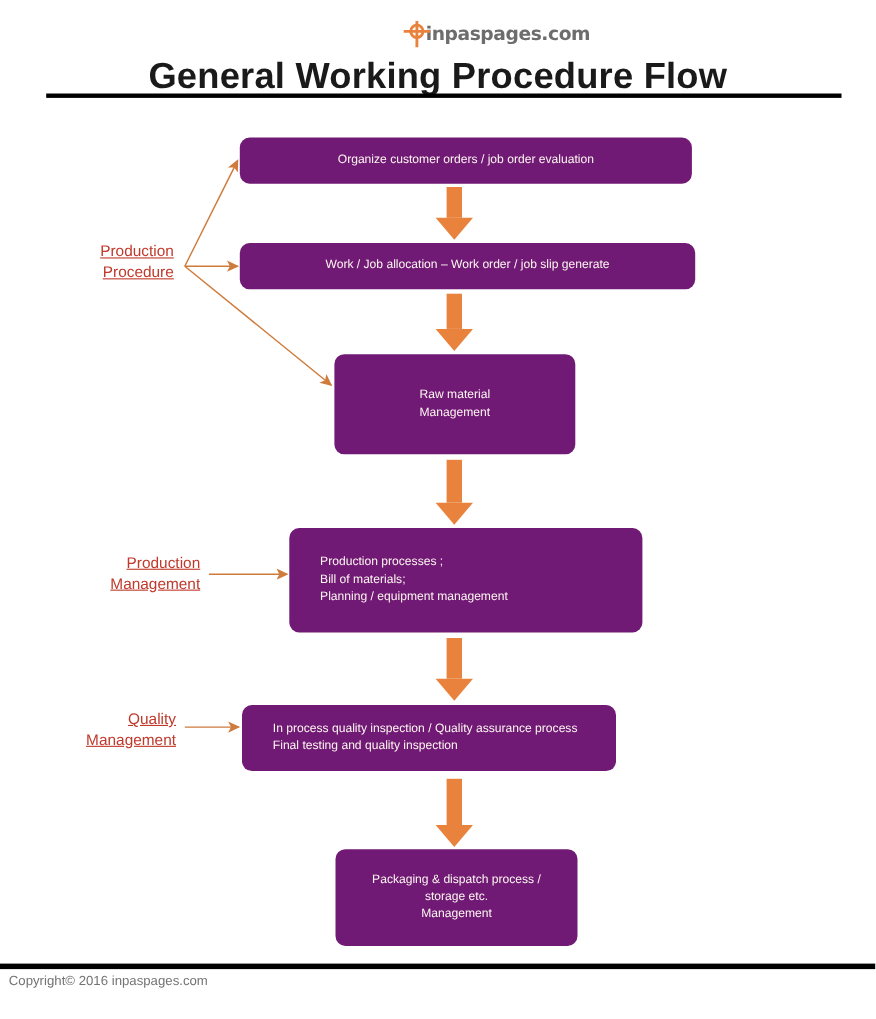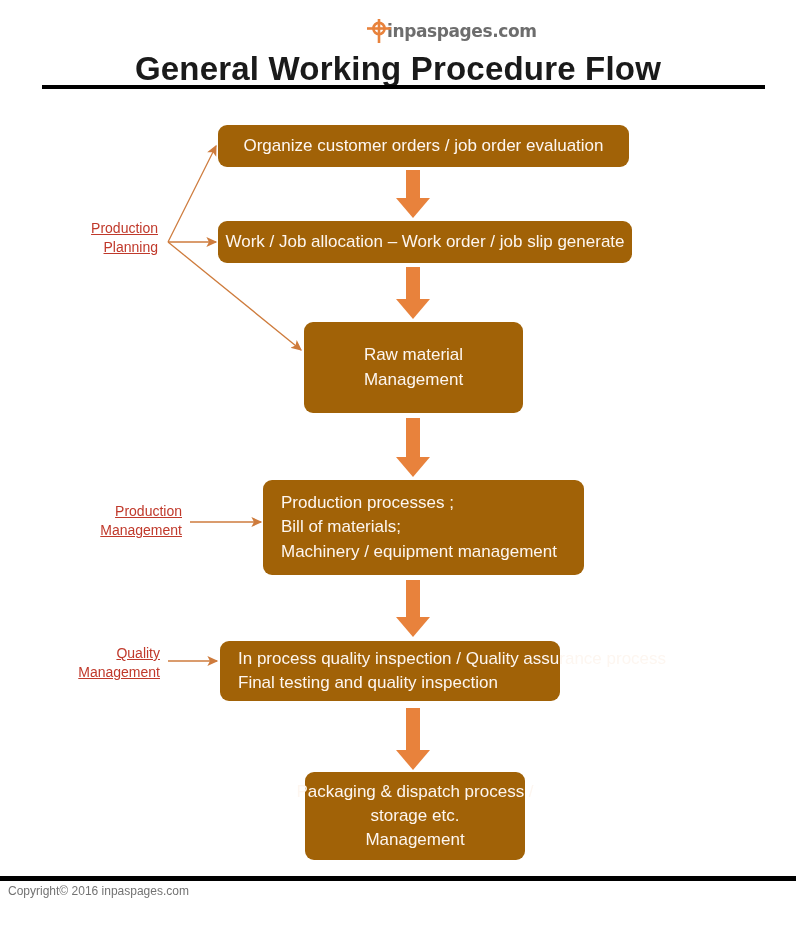--- a/index.html
+++ b/index.html
@@ -81,33 +81,33 @@
     top: 884px;
     font-family: "Liberation Sans", sans-serif;
     font-size: 12px;
     color: #737373;
     white-space: nowrap;
   }
 
   
   .node {
     position: absolute;
-    background: #a16207;
+    background: #701a75;
     border-radius: 9px;
     color: #fdf6f0;
     font-family: "Liberation Sans", sans-serif;
-    font-size: 17px;
+    font-size: 11px;
     line-height: 1.42;
     box-sizing: border-box;
     display: flex;
     flex-direction: column;
     justify-content: center;
   }
   .node.center { align-items: center; text-align: center; }
-  .node.left   { align-items: flex-start; text-align: left; padding-left: 18px; }
+  .node.left   { align-items: flex-start; text-align: left; padding-left: 28px; }
   .node .line { display: block; white-space: nowrap; }
 
   
   .varrow {
     position: absolute;
     background: #E8823C;
   }
   .varrow .shaft {
     position: absolute;
     left: 50%;
@@ -213,21 +213,21 @@
   </div>
 
   <div class="varrow" style="left:396px; top:418px; width:34px; height:59px;">
     <span class="shaft" style="height:39px;"></span>
     <span class="head"></span>
   </div>
 
   <div class="node left" style="left:263px; top:480px; width:321px; height:95px;">
     <span class="line">Production processes ;</span>
     <span class="line">Bill of materials;</span>
-    <span class="line">Machinery / equipment management</span>
+    <span class="line">Planning / equipment management</span>
   </div>
 
   <div class="varrow" style="left:396px; top:580px; width:34px; height:57px;">
     <span class="shaft" style="height:37px;"></span>
     <span class="head"></span>
   </div>
 
   <div class="node left" style="left:220px; top:641px; width:340px; height:60px;">
     <span class="line">In process quality inspection / Quality assurance process</span>
     <span class="line">Final testing and quality inspection</span>
@@ -239,21 +239,21 @@
   </div>
 
   <div class="node center" style="left:305px; top:772px; width:220px; height:88px;">
     <span class="line">Packaging &amp; dispatch process /</span>
     <span class="line">storage etc.</span>
     <span class="line">Management</span>
   </div>
 
   <div class="side-label" style="left:26px; top:219px; width:132px;">
     <span class="line">Production</span>
-    <span class="line">Planning</span>
+    <span class="line">Procedure</span>
   </div>
 
   <div class="side-label" style="left:50px; top:502px; width:132px;">
     <span class="line">Production</span>
     <span class="line">Management</span>
   </div>
 
   <div class="side-label" style="left:28px; top:644px; width:132px;">
     <span class="line">Quality</span>
     <span class="line">Management</span>

